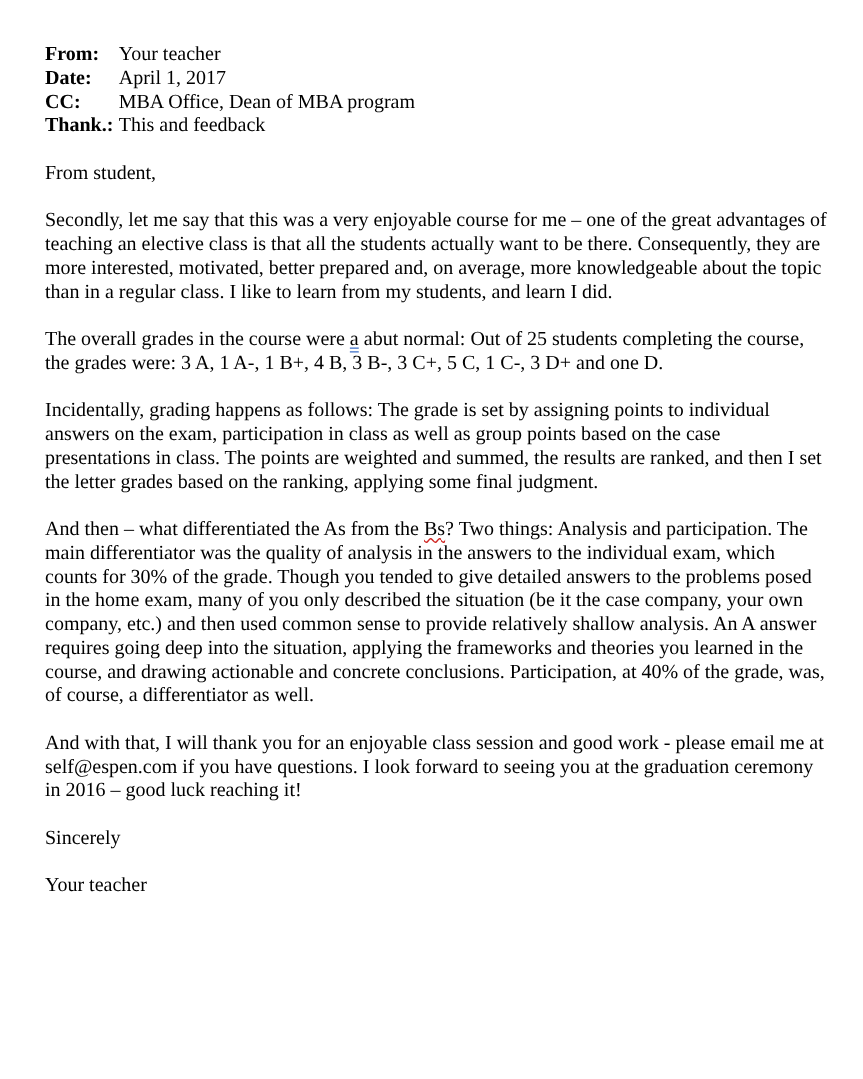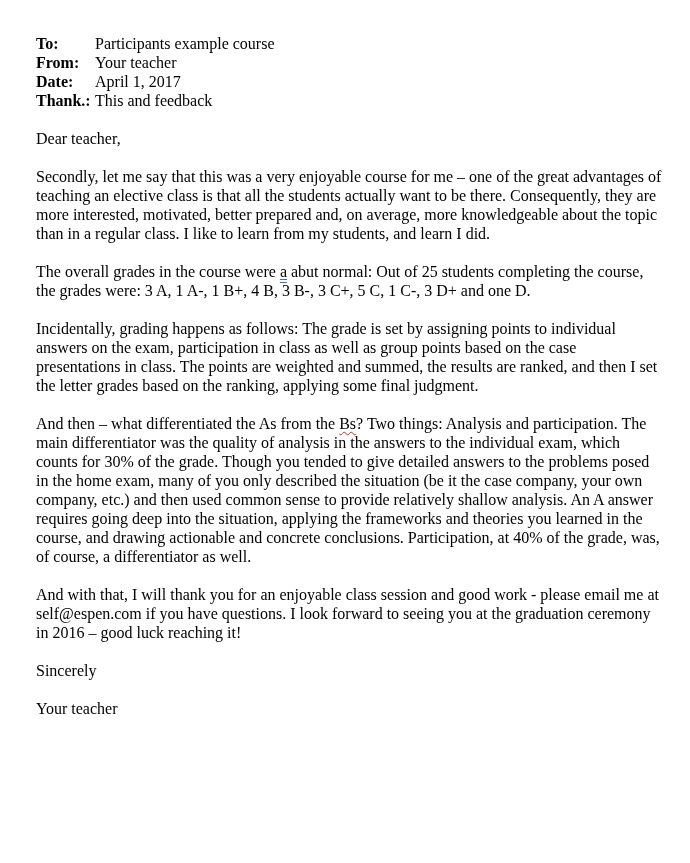--- a/index.html
+++ b/index.html
@@ -45,37 +45,37 @@
     text-underline-offset: 2px;
     text-align: right;
   }
 </style>
 </head>
 <body>
 
 <div class="page">
   <div class="memo-header">
       <div class="hrow">
-        <span class="hlabel">To:</span>
-        <span class="hvalue">Participants example course</span>
-      </div>
-      <div class="hrow">
         <span class="hlabel">From:</span>
         <span class="hvalue">Your teacher</span>
       </div>
       <div class="hrow">
         <span class="hlabel">Date:</span>
         <span class="hvalue">April 1, 2017</span>
       </div>
       <div class="hrow">
+        <span class="hlabel">CC:</span>
+        <span class="hvalue">MBA Office, Dean of MBA program</span>
+      </div>
+      <div class="hrow">
         <span class="hlabel">Thank.:</span>
         <span class="hvalue">This and feedback</span>
       </div>
     </div>
-  <p class="salutation">Dear teacher,</p>
+  <p class="salutation">From student,</p>
   <div>
       <p class="para"><span class="seg-normal">Secondly, let me say that this was a very enjoyable course for me – one of the great advantages of teaching an elective class is that all the students actually want to be there. Consequently, they are more interested, motivated, better prepared and, on average, more knowledgeable about the topic than in a regular class. I like to learn from my students, and learn I did.</span></p>
       <p class="para"><span class="seg-normal">The overall grades in the course were </span><span class="seg-grammar">a</span><span class="seg-normal"> abut normal: Out of 25 students completing the course, the grades were: 3 A, 1 A-, 1 B+, 4 B, 3 B-, 3 C+, 5 C, 1 C-, 3 D+ and one D.</span></p>
       <p class="para"><span class="seg-normal">Incidentally, grading happens as follows: The grade is set by assigning points to individual answers on the exam, participation in class as well as group points based on the case presentations in class. The points are weighted and summed, the results are ranked, and then I set the letter grades based on the ranking, applying some final judgment.</span></p>
       <p class="para"><span class="seg-normal">And then – what differentiated the As from the </span><span class="seg-spell">Bs</span><span class="seg-normal">? Two things: Analysis and participation. The main differentiator was the quality of analysis in the answers to the individual exam, which counts for 30% of the grade. Though you tended to give detailed answers to the problems posed in the home exam, many of you only described the situation (be it the case company, your own company, etc.) and then used common sense to provide relatively shallow analysis. An A answer requires going deep into the situation, applying the frameworks and theories you learned in the course, and drawing actionable and concrete conclusions. Participation, at 40% of the grade, was, of course, a differentiator as well.</span></p>
       <p class="para"><span class="seg-normal">And with that, I will thank you for an enjoyable class session and good work - please email me at self@espen.com if you have questions. I look forward to seeing you at the graduation ceremony in 2016 – good luck reaching it!</span></p>
     </div>
   <p class="closing">Sincerely</p>
   <p class="signature">Your teacher</p>
 </div>

